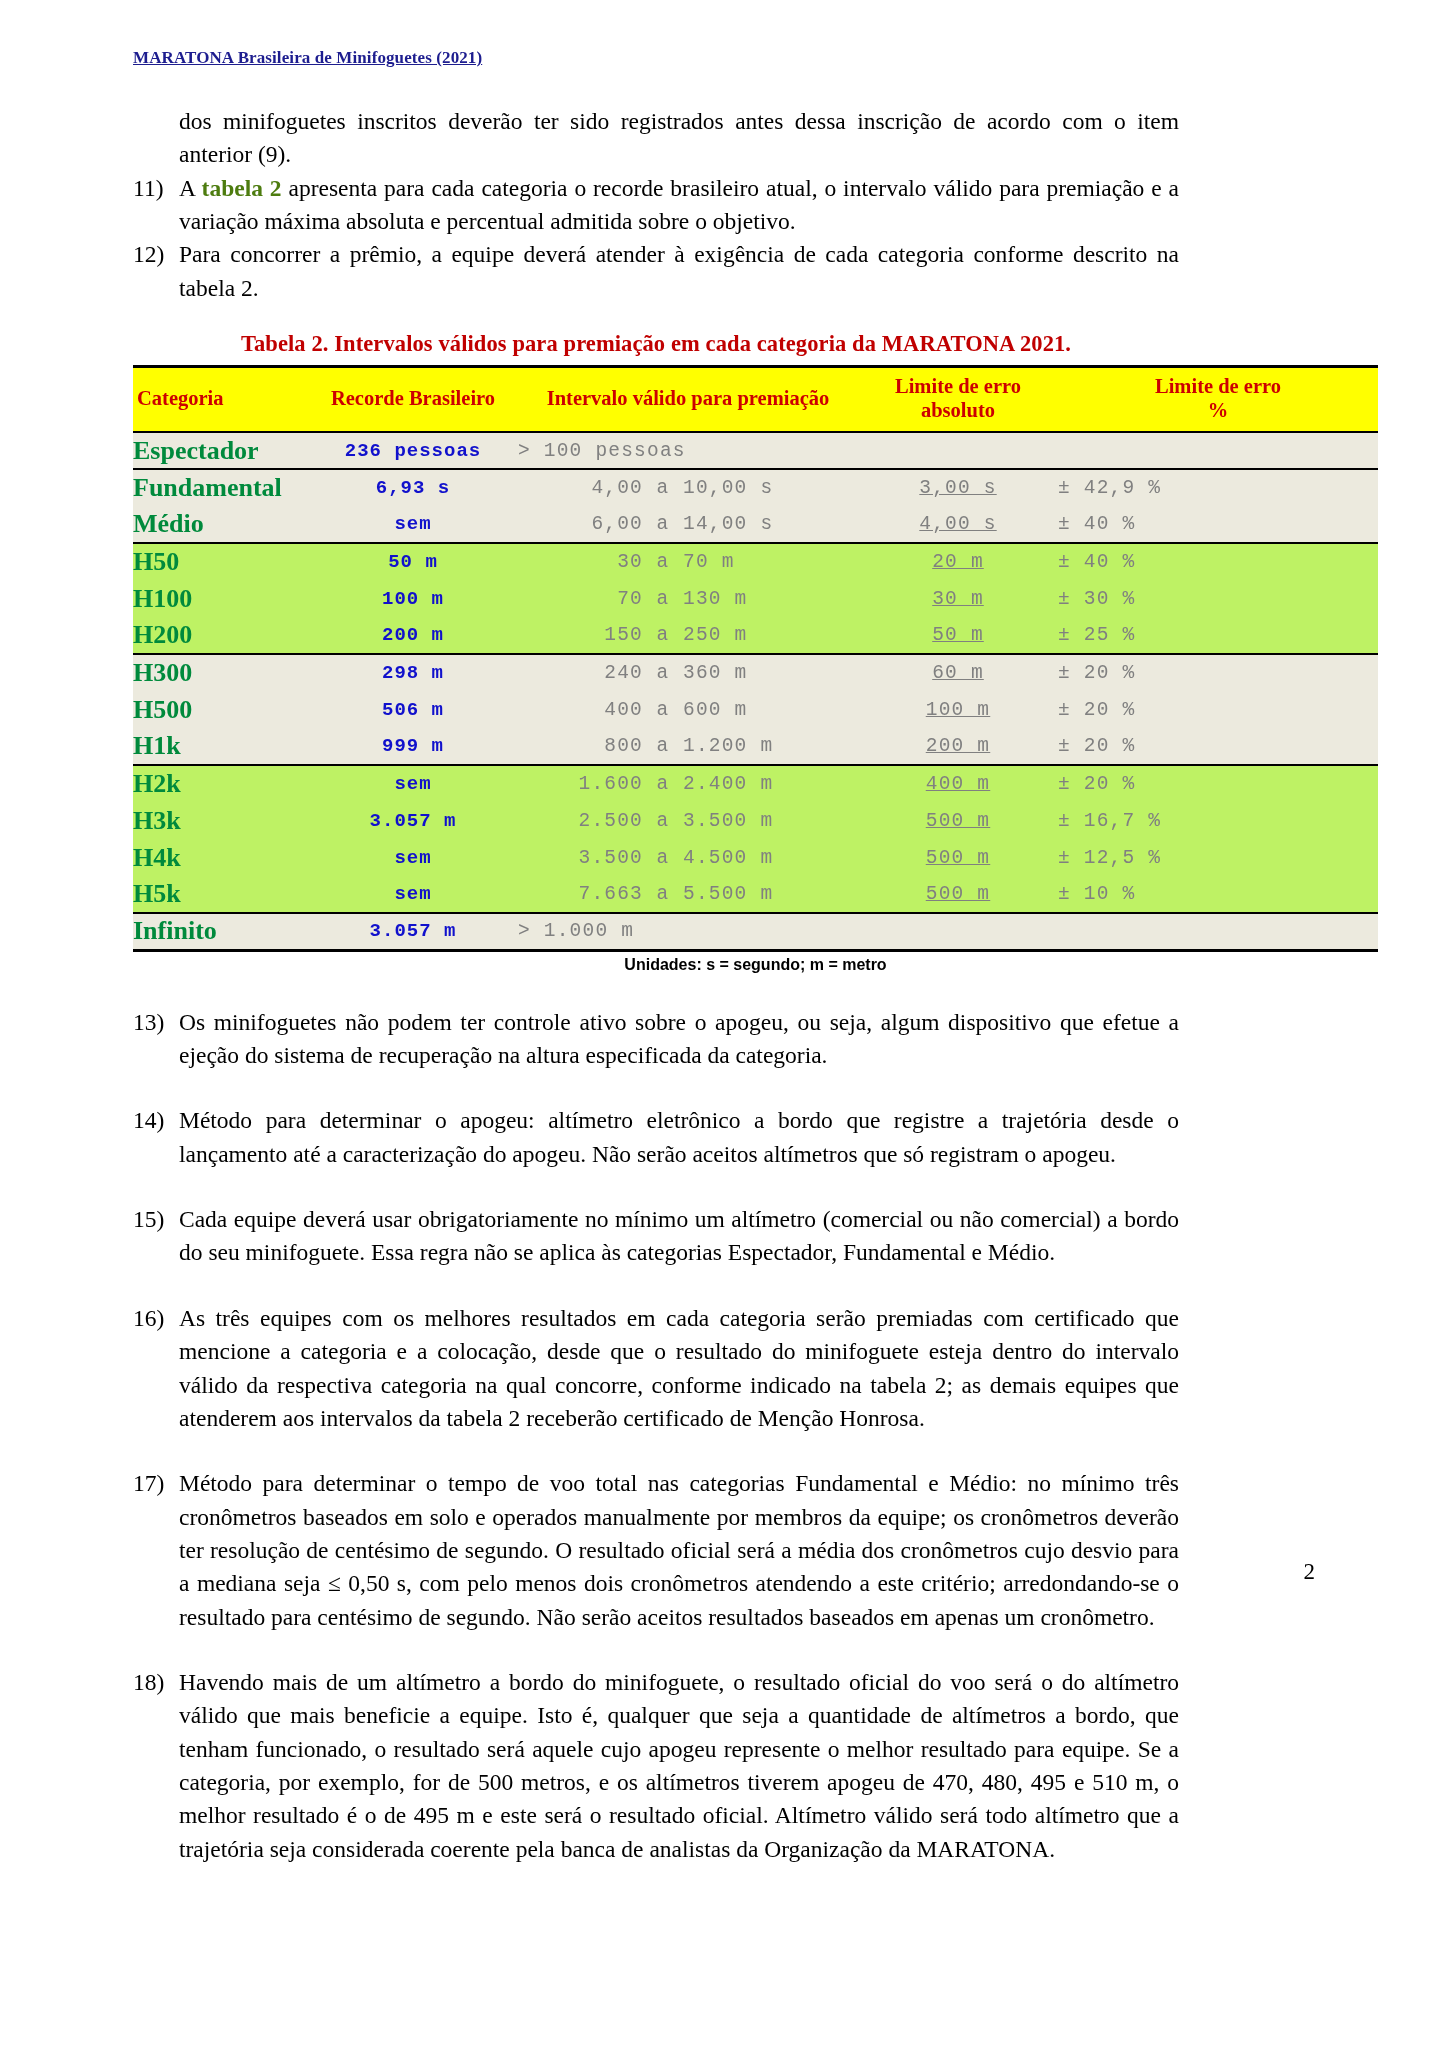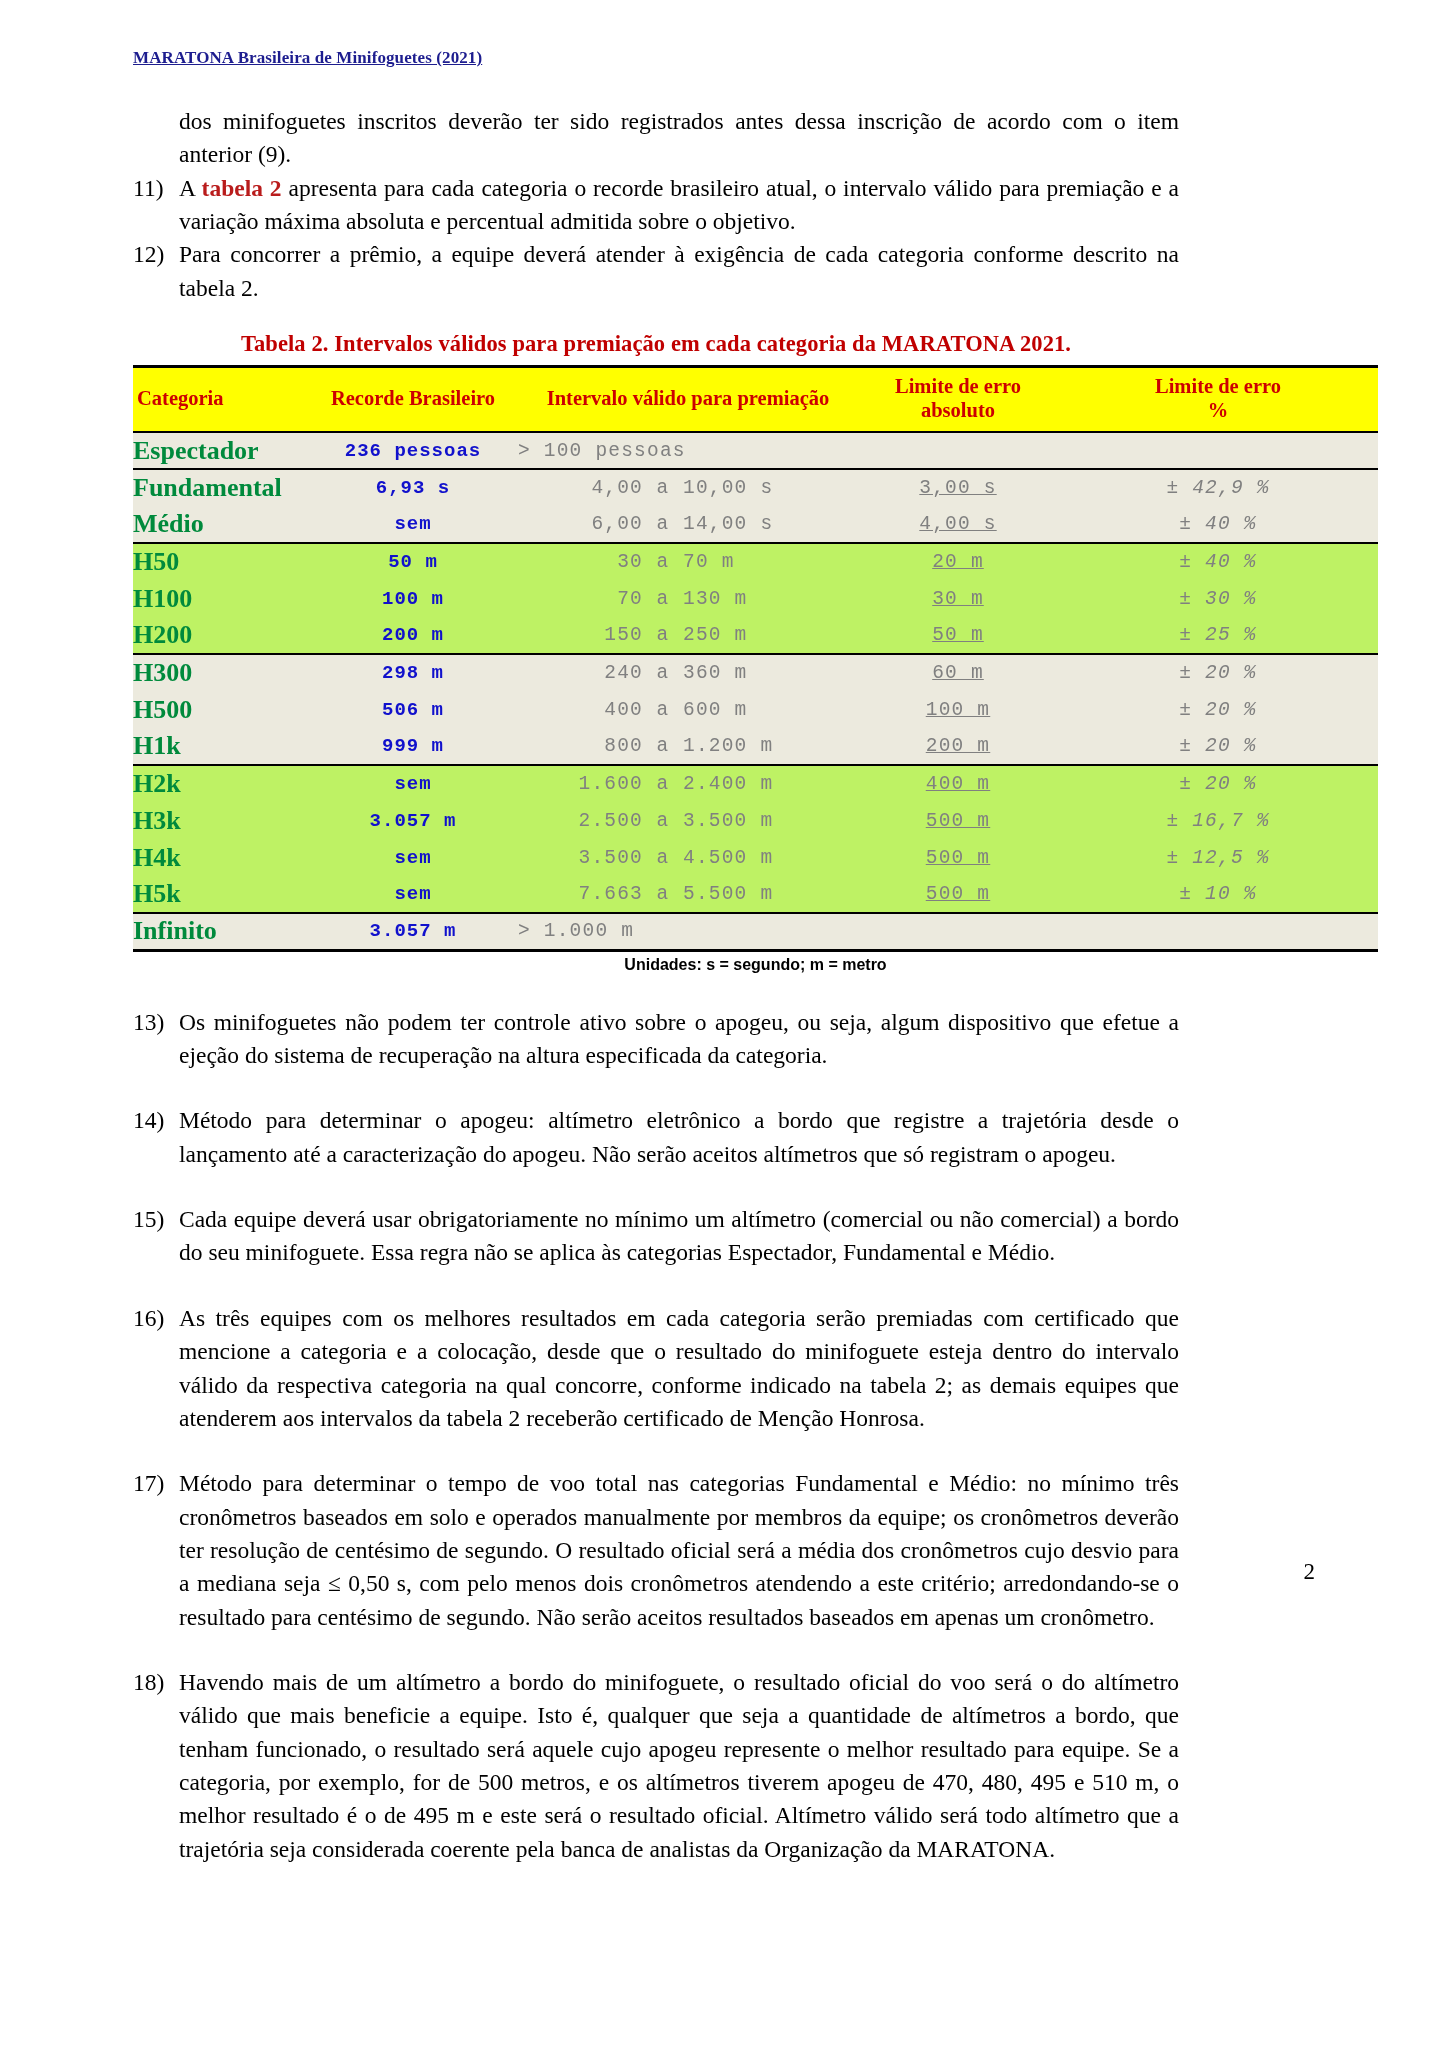--- a/index.html
+++ b/index.html
@@ -70,21 +70,21 @@
   .li > .num {
     position: absolute;
     left: 0;
     top: 0;
     width: 44px;
     text-align: left;
     font-size: 23.5px;
   }
   .li .body-txt { display: block; }
 
-  .red-bold { color: #b91c1c; font-weight: bold; }
+  .red-bold { color: #4d7c0f; font-weight: bold; }
 
   
   .table-title {
     text-align: center;
     color: #c00000;
     font-weight: bold;
     font-size: 22.5px;
     margin: 26px 0 8px 0;
     letter-spacing: 0.1px;
   }
@@ -152,21 +152,21 @@
     font-size: 19.5px;
     font-family: "Liberation Mono", "DejaVu Sans Mono", monospace;
     letter-spacing: 1.2px;
     white-space: nowrap;
   }
   td.c-lo  { text-align: right;  padding-right: 8px; }
   td.c-a   { text-align: center; }
   td.c-hi  { text-align: left;   padding-left: 8px; }
   td.c-span{ text-align: left; }
   td.c-abs { text-align: center; text-decoration: underline; }
-  td.c-pct { text-align: center; padding-left: 26px; font-style: italic; }
+  td.c-pct { text-align: left; padding-left: 26px; }
 
   .tbl-note {
     text-align: center;
     font-size: 16px;
     font-weight: bold;
     font-family: Liberation Sans, sans-serif;
     color: #000000;
     margin-top: 4px;
   }
 

